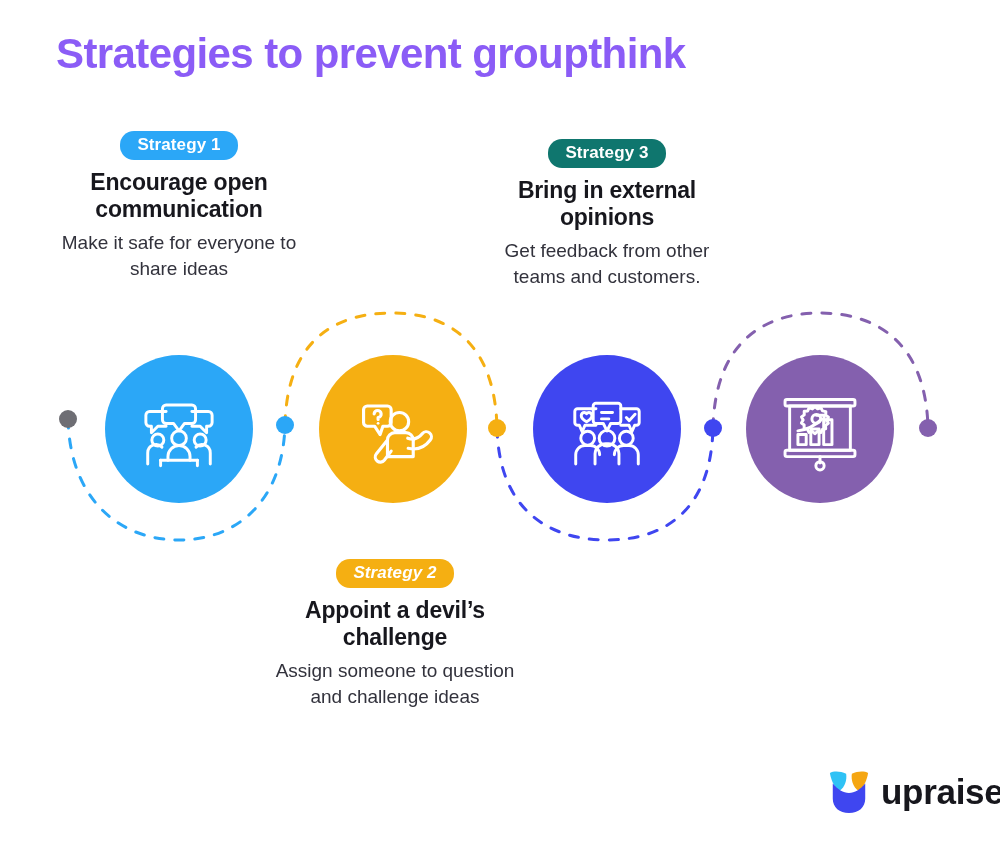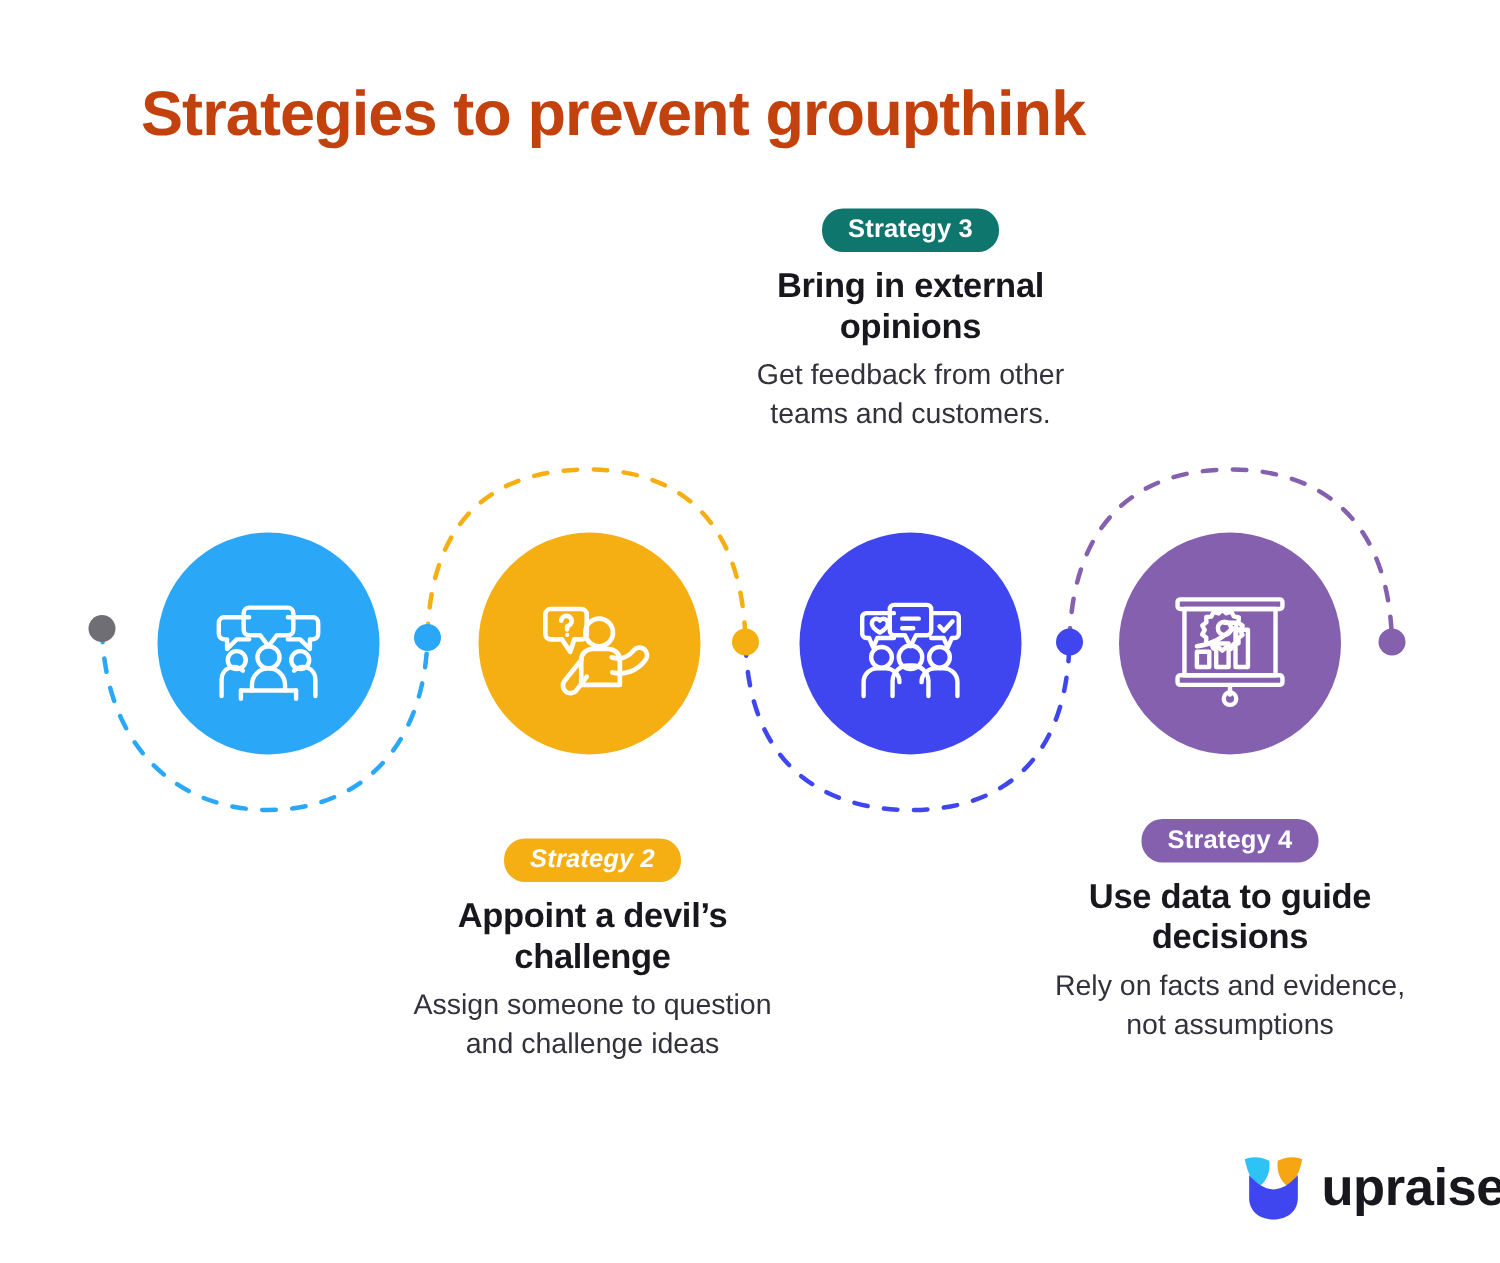--- a/index.html
+++ b/index.html
@@ -8,27 +8,26 @@
     width: 1000px; height: 842px;
     background: #ffffff;
     font-family: "Liberation Sans", sans-serif;
     overflow: hidden;
   }
   #canvas { position: relative; width: 1000px; height: 842px; background: #ffffff; }
 
   
   .title {
     position: absolute;
-    left: 56px; top: 52px;
+    left: 56px; top: 30px;
     font-size: 42px;
     font-weight: bold;
-    color: #c2410c;
+    color: #8b5cf6;
     letter-spacing: -0.6px;
     white-space: nowrap;
-    margin-left: 38px;
   }
 
   
   #connectors { position: absolute; left: 0; top: 0; width: 1000px; height: 842px; }
 
   
   .circle {
     position: absolute;
     width: 148px; height: 148px;
     border-radius: 50%;
@@ -154,38 +153,38 @@
       <path d="M36.5 30.5l1.6-3.4 3.6 1.1 2.8-2.6 2.9 2.5 3.6-1.2 1.7 3.4 3.7.8-.2 3.8 3 2.3-1.9 3.3 1.8 3.3-3 2.2.1 3.8-3.7.7-1.7 3.4-3.5-1.2-2.9 2.5-2.8-2.6-3.6 1.1-1.6-3.4-3.7-.8.1-3.8-3-2.2 1.9-3.3-1.8-3.3 3-2.3-.1-3.8z"></path>
       <circle cx="46" cy="39" r="4.8"></circle>
       <rect x="26" y="56" width="9" height="11"></rect>
       <rect x="40" y="50" width="9" height="17"></rect>
       <rect x="54" y="40" width="9" height="27"></rect>
       <path d="M26 52c8-1 18-5 26-13"></path>
       <path d="M46 35h8.5v8"></path>
     </svg>
   </div>
 
+  <div class="block" style="left:54px; top:131px;">
+    <span class="badge" style="background:#2BA7F7;">Strategy 1</span>
+    <div class="heading">Encourage open communication</div>
+    <div class="desc">Make it safe for everyone to share ideas</div>
+  </div>
 
   <div class="block" style="left:482px; top:139px;">
     <span class="badge" style="background:#0f766e;">Strategy 3</span>
     <div class="heading">Bring in external opinions</div>
     <div class="desc">Get feedback from other teams and customers.</div>
   </div>
 
   <div class="block" style="left:266px; top:559px; width:258px;">
     <span class="badge" style="background:#F5AF12;font-style:italic;">Strategy 2</span>
     <div class="heading">Appoint a devil’s challenge</div>
     <div class="desc">Assign someone to question and challenge ideas</div>
   </div>
 
-  <div class="block" style="left:695px; top:546px;">
-    <span class="badge" style="background:#8460AE;">Strategy 4</span>
-    <div class="heading">Use data to guide decisions</div>
-    <div class="desc">Rely on facts and evidence, not assumptions</div>
-  </div>
 
   <div class="logo">
     <svg class="logo-mark" viewBox="0 0 44 46" xmlns="http://www.w3.org/2000/svg">
       <path d="M2 3 C2 3 4 17 12 22 C18 18 20 10 19 4 C13 1 6 1 2 3 Z" fill="#2FC2F5"></path>
       <path d="M42 3 C42 3 40 17 32 22 C26 18 24 10 25 4 C31 1 38 1 42 3 Z" fill="#F5A612"></path>
       <path d="M5 14 C5 14 5 28 5 30 C5 39 12 45 22 45 C32 45 39 39 39 30 C39 28 39 14 39 14 C34 20 28 24 22 24 C16 24 10 20 5 14 Z" fill="#3F46F0"></path>
     </svg>
     <span class="logo-text">upraise</span>
   </div>
 

